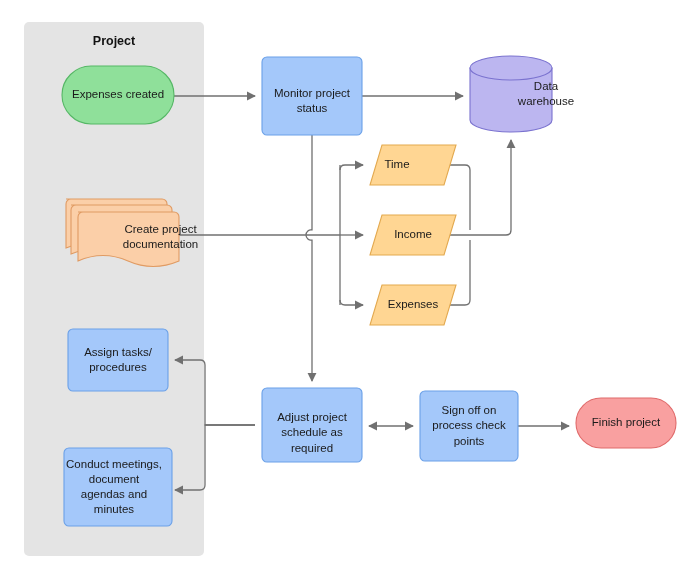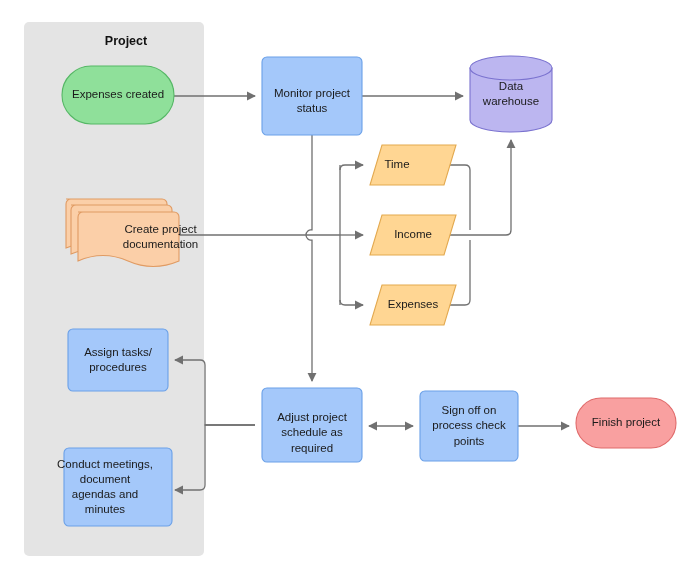--- a/index.html
+++ b/index.html
@@ -33,21 +33,20 @@
   }
   #group-title {
     position: absolute;
     left: 24px;
     top: 34px;
     width: 180px;
     text-align: center;
     font-size: 12.5px;
     font-weight: bold;
     color: #111111;
-    padding-left: 12px;
   }
 </style>
 </head>
 <body>
 
 <svg id="canvas" viewBox="0 0 700 582" xmlns="http://www.w3.org/2000/svg">
   <defs>
     <marker id="arrow" viewBox="0 0 10 10" refX="9" refY="5" markerWidth="7" markerHeight="7" orient="auto-start-reverse">
       <path d="M 0 0 L 10 5 L 0 10 z" fill="#707070"></path>
     </marker>
@@ -117,36 +116,36 @@
   <rect x="576" y="398" width="100" height="50" rx="25" ry="25" fill="#f9a0a0" stroke="#e06a6a" stroke-width="1.1"></rect>
 </svg>
 
 <div id="group-title">Project</div>
 
 <div class="node-label" style="left:62px;  top:66px;  width:112px; height:58px;">Expenses created</div>
 
 <div class="node-label" style="left:262px; top:57px;  width:100px; height:88px;">Monitor project
 status</div>
 
-<div class="node-label" style="left:470px; top:62px;  width:82px;  height:64px;">Data
+<div class="node-label" style="left:470px; top:62px;  width:82px;  height:64px;padding-left:35px;">Data
 warehouse</div>
 
 <div class="node-label" style="left:78px;  top:212px; width:101px; height:50px;padding-left:32px;">Create project
 documentation</div>
 
 <div class="node-label" style="left:354px; top:145px; width:86px;  height:40px;">Time</div>
 
 <div class="node-label" style="left:370px; top:215px; width:86px;  height:40px;">Income</div>
 
 <div class="node-label" style="left:370px; top:285px; width:86px;  height:40px;">Expenses</div>
 
 <div class="node-label" style="left:68px;  top:329px; width:100px; height:62px;">Assign tasks/
 procedures</div>
 
-<div class="node-label" style="left:55px;  top:448px; width:100px; height:78px;">Conduct meetings,
+<div class="node-label" style="left:64px;  top:448px; width:100px; height:78px;">Conduct meetings,
 document
 agendas and
 minutes</div>
 
 <div class="node-label" style="left:262px; top:388px; width:100px; height:74px;margin-top:8px;">Adjust project
 schedule as
 required</div>
 
 <div class="node-label" style="left:420px; top:391px; width:98px;  height:70px;">Sign off on
 process check

